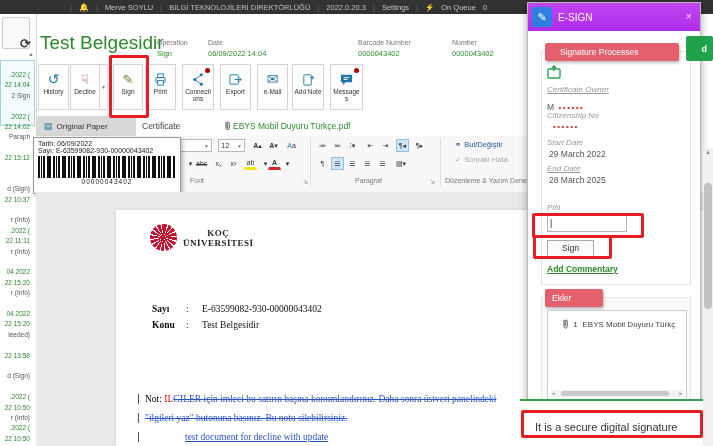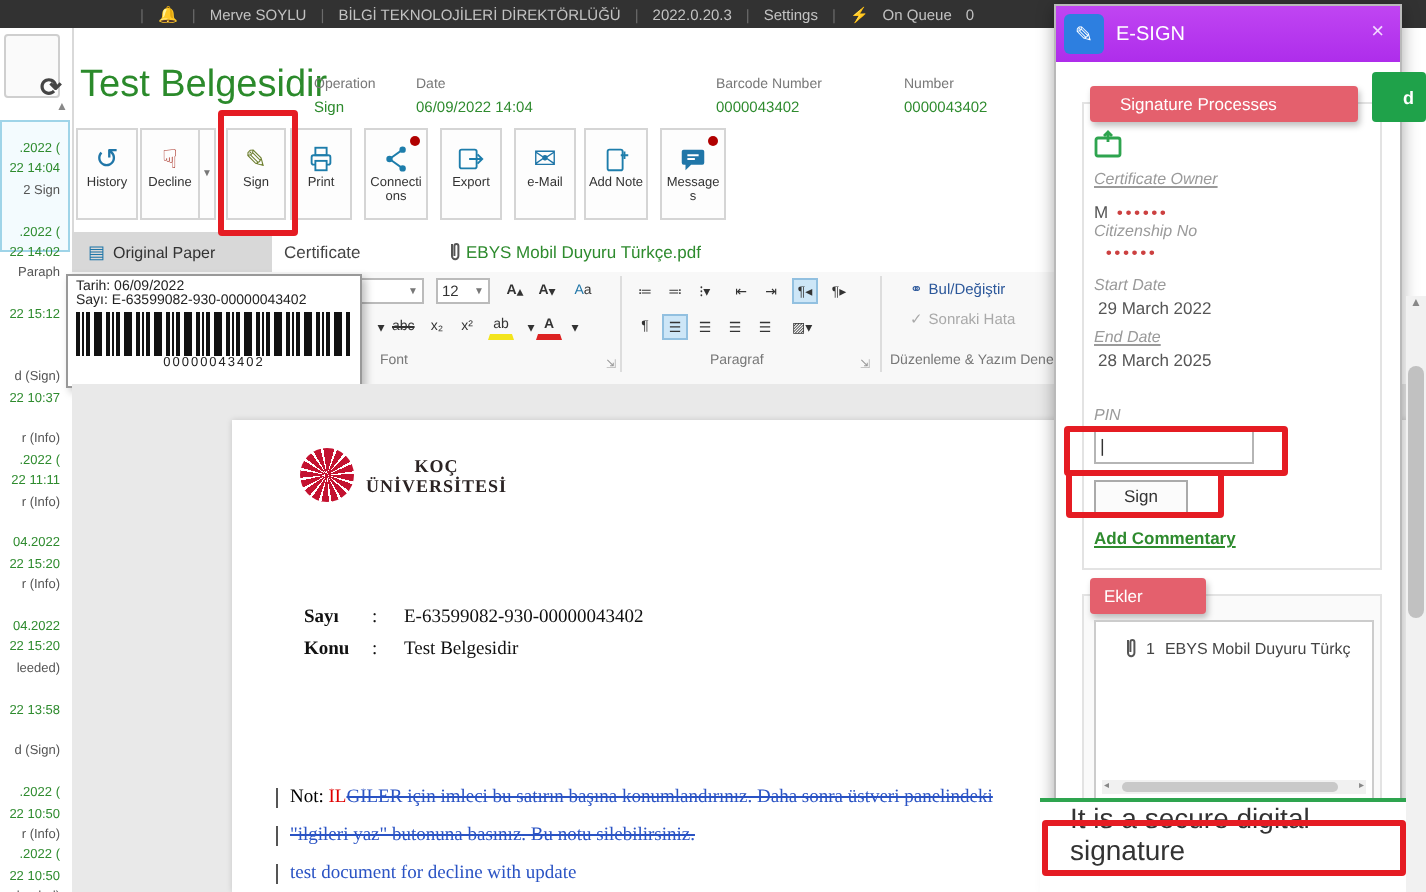--- a/index.html
+++ b/index.html
@@ -66,21 +66,21 @@
         background:repeating-conic-gradient(#c41230 0 16deg,#fff 16deg 22deg);}
   .orgtxt{left:183px;top:228px;font-family:"Liberation Serif",serif;font-weight:bold;color:#2b2323;
           font-size:9px;line-height:10px;letter-spacing:.5px;text-align:center;}
   .fieldrow{font-family:"Liberation Serif",serif;font-size:9.5px;color:#111;display:flex;}
   .fieldrow .fl{width:34px;font-weight:bold;}
   .fieldrow .fc{width:16px;}
   .noteline{font-family:"Liberation Serif",serif;font-size:9.5px;white-space:nowrap;overflow:hidden;width:575px;}
   .bar{border-left:1px solid #555;padding-left:6px;}
   .strike{color:#2a53c4;text-decoration:line-through;}
   .redtxt{color:#e00000;}
-  .bluelink{color:#2a53c4;}
+  .bluelink{color:#2a53c4;text-decoration:underline;margin-left:40px;}
   
   .panel{left:527px;top:2px;width:174px;height:444px;background:#fff;border:1px solid #b9b9b9;
          box-shadow:0 2px 8px rgba(0,0,0,.35);box-sizing:border-box;}
   .phead{left:0;top:0;width:172px;height:28px;background:linear-gradient(#c045f2,#ae2deb);
          display:flex;align-items:center;color:#fff;font-size:10px;}
   .picon{width:20px;height:20px;background:#2d7fe0;border-radius:3px;margin:0 6px 0 4px;
          display:flex;align-items:center;justify-content:center;color:#fff;font-size:11px;}
   .pclose{position:absolute;right:8px;top:7px;color:#f3d9ff;font-size:11px;}
   .gbox{border:1px solid #e3e3e3;background:#fff;}
   .banner{background:#e4606d;color:#fff;font-size:8.5px;height:18px;line-height:18px;padding:0 7px;
@@ -92,21 +92,21 @@
             font-size:9px;color:#333;padding-left:2px;line-height:15px;}
   .signbtn{border:1px solid #aaa;background:#fbfbfb;width:47px;height:17px;box-sizing:border-box;
            font-size:8.5px;color:#333;text-align:center;line-height:15px;}
   .addcom{font-size:8.5px;font-weight:bold;color:#2e8b2e;text-decoration:underline;}
   .attrow{display:flex;align-items:center;gap:5px;font-size:8px;color:#444;white-space:nowrap;overflow:hidden;}
   .hscroll{background:#f1f1f1;height:7px;position:relative;}
   .hthumb{position:absolute;left:10px;top:1px;width:108px;height:5px;background:#c9c9c9;border-radius:3px;}
   .harrow{position:absolute;top:0;font-size:5px;color:#888;line-height:7px;}
   
   .footer{left:520px;top:399px;width:183px;height:47px;background:#fff;border-top:2px solid #2ea44f;box-sizing:border-box;}
-  .securetxt{left:15px;top:0;font-size:14px;color:#333;}
+  .securetxt{left:15px;top:20px;font-size:11px;color:#333;}
   .greenbtn{left:7px;top:16px;width:172px;height:19px;background:linear-gradient(#2aab55,#1c8c41);
             border:1px solid #15803d;border-radius:2px;color:#fff;font-size:8.5px;line-height:18px;
             padding-left:10px;box-sizing:border-box;white-space:nowrap;overflow:hidden;}
   .toast{left:686px;top:36px;width:27px;height:25px;background:#1fa24a;border-radius:2px;color:#fff;
          font-size:9px;font-weight:bold;display:flex;align-items:center;justify-content:flex-end;padding-right:6px;box-sizing:border-box;}
   
   .anno{border:3px solid #e51c23;border-radius:2px;box-sizing:border-box;background:transparent;pointer-events:none;}
   
   .vscroll{left:703px;top:148px;width:10px;height:298px;background:#f1f1f1;}
   .vthumb{position:absolute;left:1px;top:35px;width:8px;height:126px;background:#c1c1c1;border-radius:4px;}

